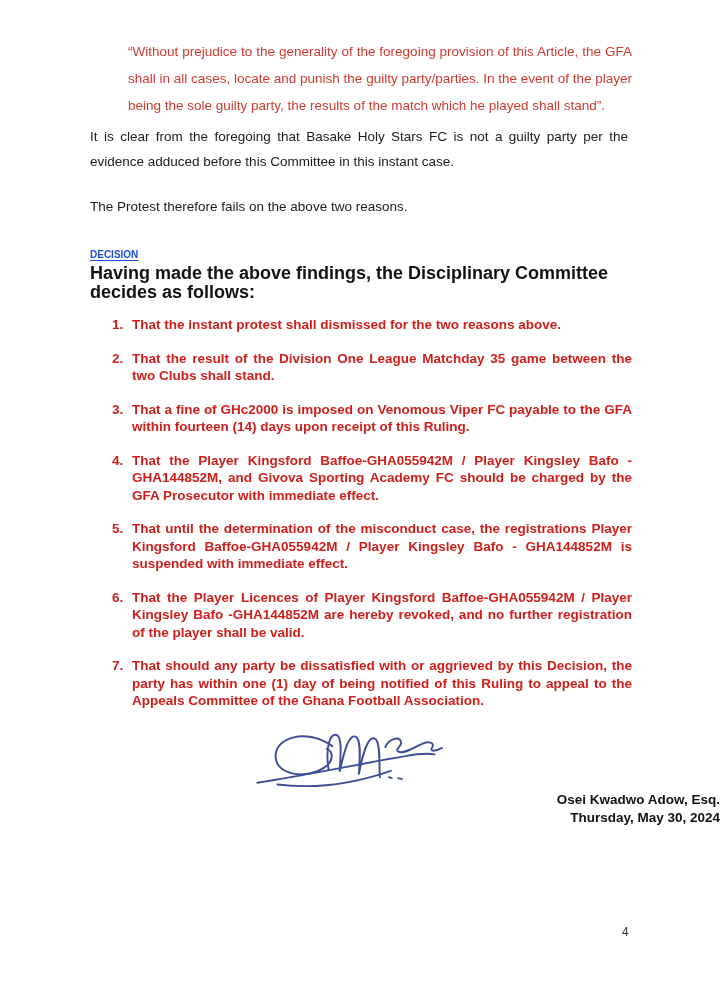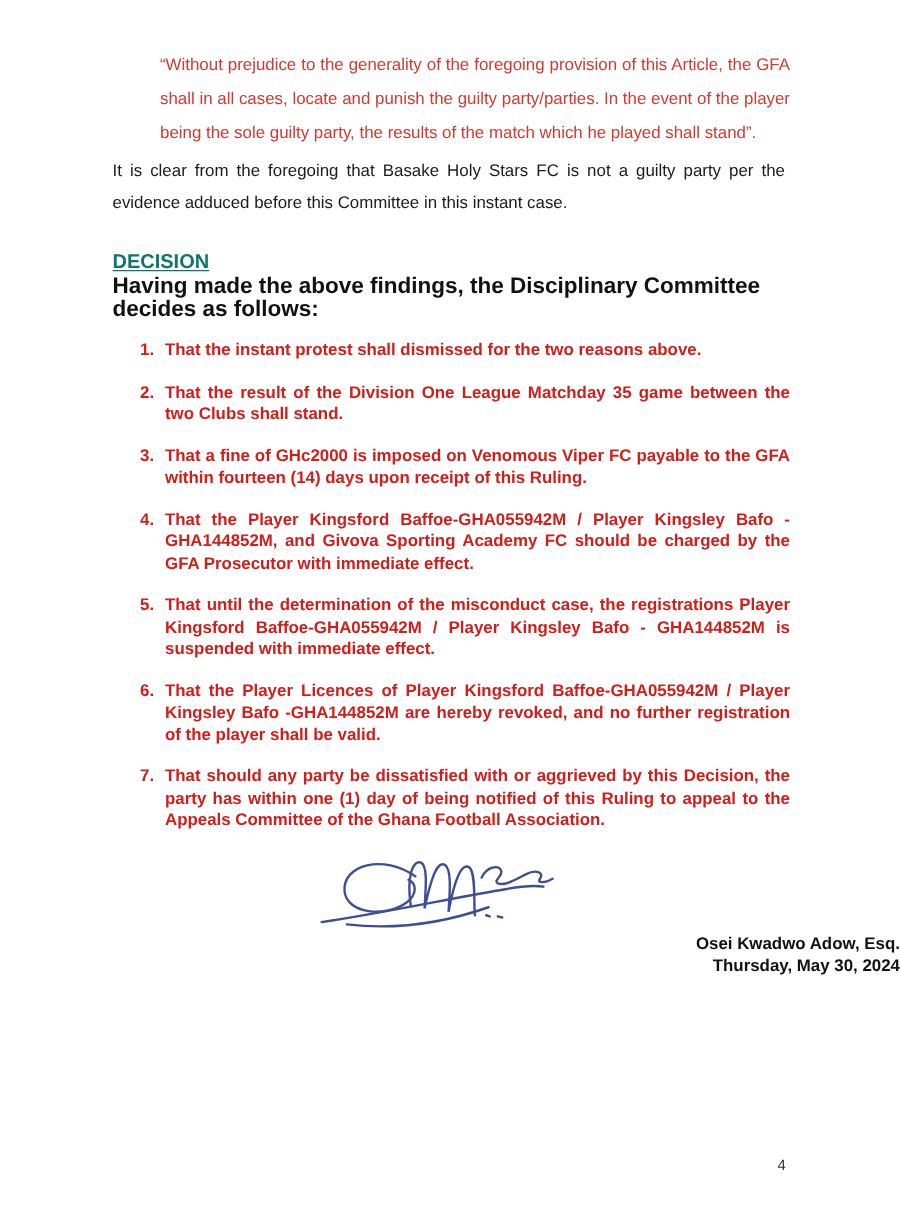--- a/index.html
+++ b/index.html
@@ -30,26 +30,26 @@
     font-size: 13.5px;
     line-height: 25px;
     text-align: justify;
     color: #1b1b1b;
   }
   .para-1 { margin-top: 5px; }
   .para-2 { margin-top: 26px; }
   .para-3 { margin-top: 20px; }
   .decision-heading {
     margin: 27px 88px 0 90px;
-    font-size: 16px;
+    font-size: 10px;
     font-weight: 700;
     line-height: 18px;
     text-decoration: underline;
     text-underline-offset: 2px;
-    color: #0f766e;
+    color: #1d4ed8;
   }
   .decision-intro {
     margin: 0 88px 0 90px;
     font-size: 18px;
     font-weight: 700;
     line-height: 19px;
     color: #111111;
   }
   ol.decision-list {
     margin: 14px 88px 0 112px;
@@ -98,20 +98,21 @@
   }
 </style>
 </head>
 <body>
 
 <div class="page">
 
   <p class="quote">“Without prejudice to the generality of the foregoing provision of this Article, the GFA shall in all cases, locate and punish the guilty party/parties. In the event of the player being the sole guilty party, the results of the match which he played shall stand”.</p>
 
   <p class="para para-1">It is clear from the foregoing that Basake Holy Stars FC is not a guilty party per the evidence adduced before this Committee in this instant case.</p>
+  <p class="para para-3">The Protest therefore fails on the above two reasons.</p>
 
   <h2 class="decision-heading">DECISION</h2>
   <p class="decision-intro">Having made the above findings, the Disciplinary Committee decides as follows:</p>
 
   <ol class="decision-list">
     <li>That the instant protest shall dismissed for the two reasons above.</li>
     <li>That the result of the Division One League Matchday 35 game between the two Clubs shall stand.</li>
     <li>That a fine of GHc2000 is imposed on Venomous Viper FC payable to the GFA within fourteen (14) days upon receipt of this Ruling.</li>
     <li>That the Player Kingsford Baffoe-GHA055942M / Player Kingsley Bafo - GHA144852M, and Givova Sporting Academy FC should be charged by the GFA Prosecutor with immediate effect.</li>
     <li>That until the determination of the misconduct case, the registrations Player Kingsford Baffoe-GHA055942M / Player Kingsley Bafo - GHA144852M is suspended with immediate effect.</li>

